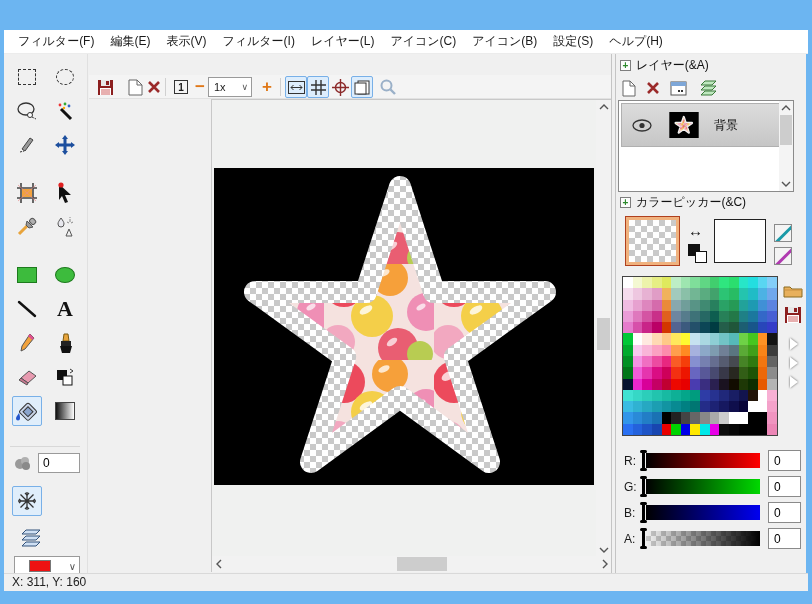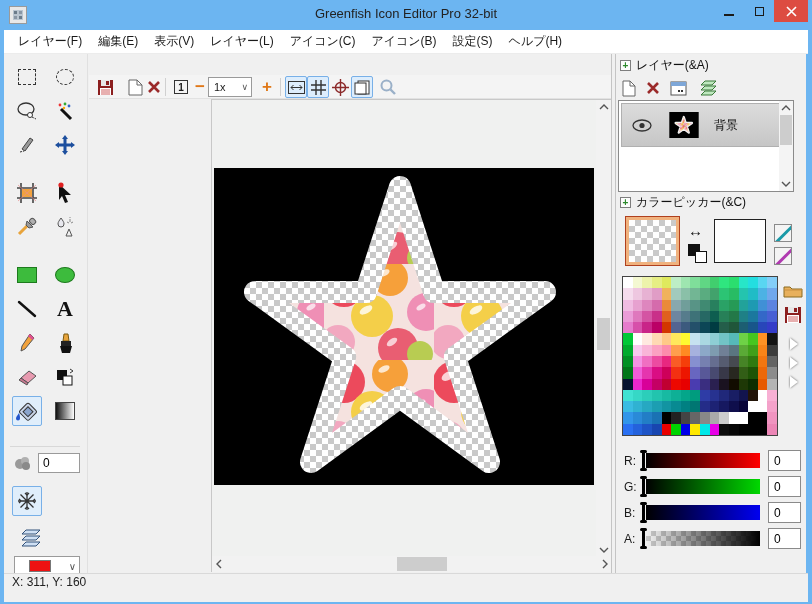--- a/index.html
+++ b/index.html
@@ -118,21 +118,21 @@
   .sval { position:absolute; left:152px; top:0; width:33px; height:21px; border:1px solid #8a8a8a; background:#fff; font-size:12px; padding-left:5px; font-family:inherit; }
   .htmlrow { position:absolute; left:0; width:190px; height:24px; }
   .htmlrow .lab { position:absolute; left:8px; top:4px; }
   .htmlinput { position:absolute; left:46px; top:0; width:104px; height:22px; border:1px solid #8a8a8a; background:#fff; color:#e07818; font-size:13px; padding-left:8px; font-family:inherit; }
   .winlogo { position:absolute; left:156px; top:1px; width:29px; height:21px; border:1px solid #3a6ea5; border-radius:3px; background:linear-gradient(#7ab3e8,#2d6bb4); display:flex; align-items:center; justify-content:center; }
   .flag { width:12px; height:12px; display:grid; grid-template-columns:1fr 1fr; grid-template-rows:1fr 1fr; gap:1px; transform:skewY(-6deg); }
   .flag i:nth-child(1){background:#f25022;} .flag i:nth-child(2){background:#7fba00;}
   .flag i:nth-child(3){background:#00a4ef;} .flag i:nth-child(4){background:#ffb900;}
 
   
-  .statusbar { position:absolute; left:4px; top:573px; width:804px; height:29px; background:#f0f0f0; border-top:1px solid #d9d9d9; font-size:12px; color:#222; padding-left:8px; line-height:17px; }
+  .statusbar { position:absolute; left:4px; top:573px; width:804px; height:18px; background:#f0f0f0; border-top:1px solid #d9d9d9; font-size:12px; color:#222; padding-left:8px; line-height:17px; }
 </style>
 </head>
 <body>
 
 <svg width="0" height="0" style="position:absolute" aria-hidden="true">
   <defs>
     <pattern id="checker" width="12" height="12" patternUnits="userSpaceOnUse">
       <rect width="12" height="12" fill="#ffffff"></rect>
       <rect width="6" height="6" fill="#c9c9c9"></rect>
       <rect x="6" y="6" width="6" height="6" fill="#c9c9c9"></rect>
@@ -151,50 +151,26 @@
       <ellipse cx="42" cy="46" rx="7" ry="3.5" fill="#ffffff" opacity="0.8" transform="rotate(-30 42 46)"></ellipse>
       <ellipse cx="68" cy="78" rx="6" ry="3" fill="#ffffff" opacity="0.7" transform="rotate(-35 68 78)"></ellipse>
       <ellipse cx="97" cy="43" rx="5" ry="2.5" fill="#ffffff" opacity="0.7" transform="rotate(-30 97 43)"></ellipse>
     </pattern>
     <path id="starpath" d="M186,19 L220,124 L331,124 L241,189 L275,294 L186,229 L97,294 L131,189 L41,124 L152,124 Z"></path>
   </defs>
 </svg>
 
 <div class="win">
 
-  <div class="titlebar">
-    <div class="appicon">
-      <svg width="12" height="12">
-          <rect x="1" y="1" width="10" height="10" fill="#b9c4cf"></rect>
-          <rect x="2" y="2" width="3" height="3" fill="#6b7b8a"></rect>
-          <rect x="7" y="2" width="3" height="3" fill="#8a97a5"></rect>
-          <rect x="2" y="7" width="3" height="3" fill="#8a97a5"></rect>
-          <rect x="7" y="7" width="3" height="3" fill="#6b7b8a"></rect>
-        </svg>
-    </div>
-    <div class="wtitle">Greenfish Icon Editor Pro 32-bit</div>
-    <div class="winbtns">
-      <div class="wbtn">
-          <span class="glyph-min"></span>
-        </div>
-      <div class="wbtn">
-          <span class="glyph-max"></span>
-        </div>
-      <div class="wbtn close">
-        <svg width="11" height="11">
-            <path d="M1,1 L10,10 M10,1 L1,10" stroke="#fff" stroke-width="1.6"></path>
-          </svg>
-      </div>
-    </div>
-  </div>
 
   <div class="menubar">
-    <span class="mi">レイヤー(F)</span>
+    <span class="mi">フィルター(F)</span>
     <span class="mi">編集(E)</span>
     <span class="mi">表示(V)</span>
+    <span class="mi">フィルター(I)</span>
     <span class="mi">レイヤー(L)</span>
     <span class="mi">アイコン(C)</span>
     <span class="mi">アイコン(B)</span>
     <span class="mi">設定(S)</span>
     <span class="mi">ヘルプ(H)</span>
   </div>
 
   <div class="main">
 
     <div class="toolbox">

